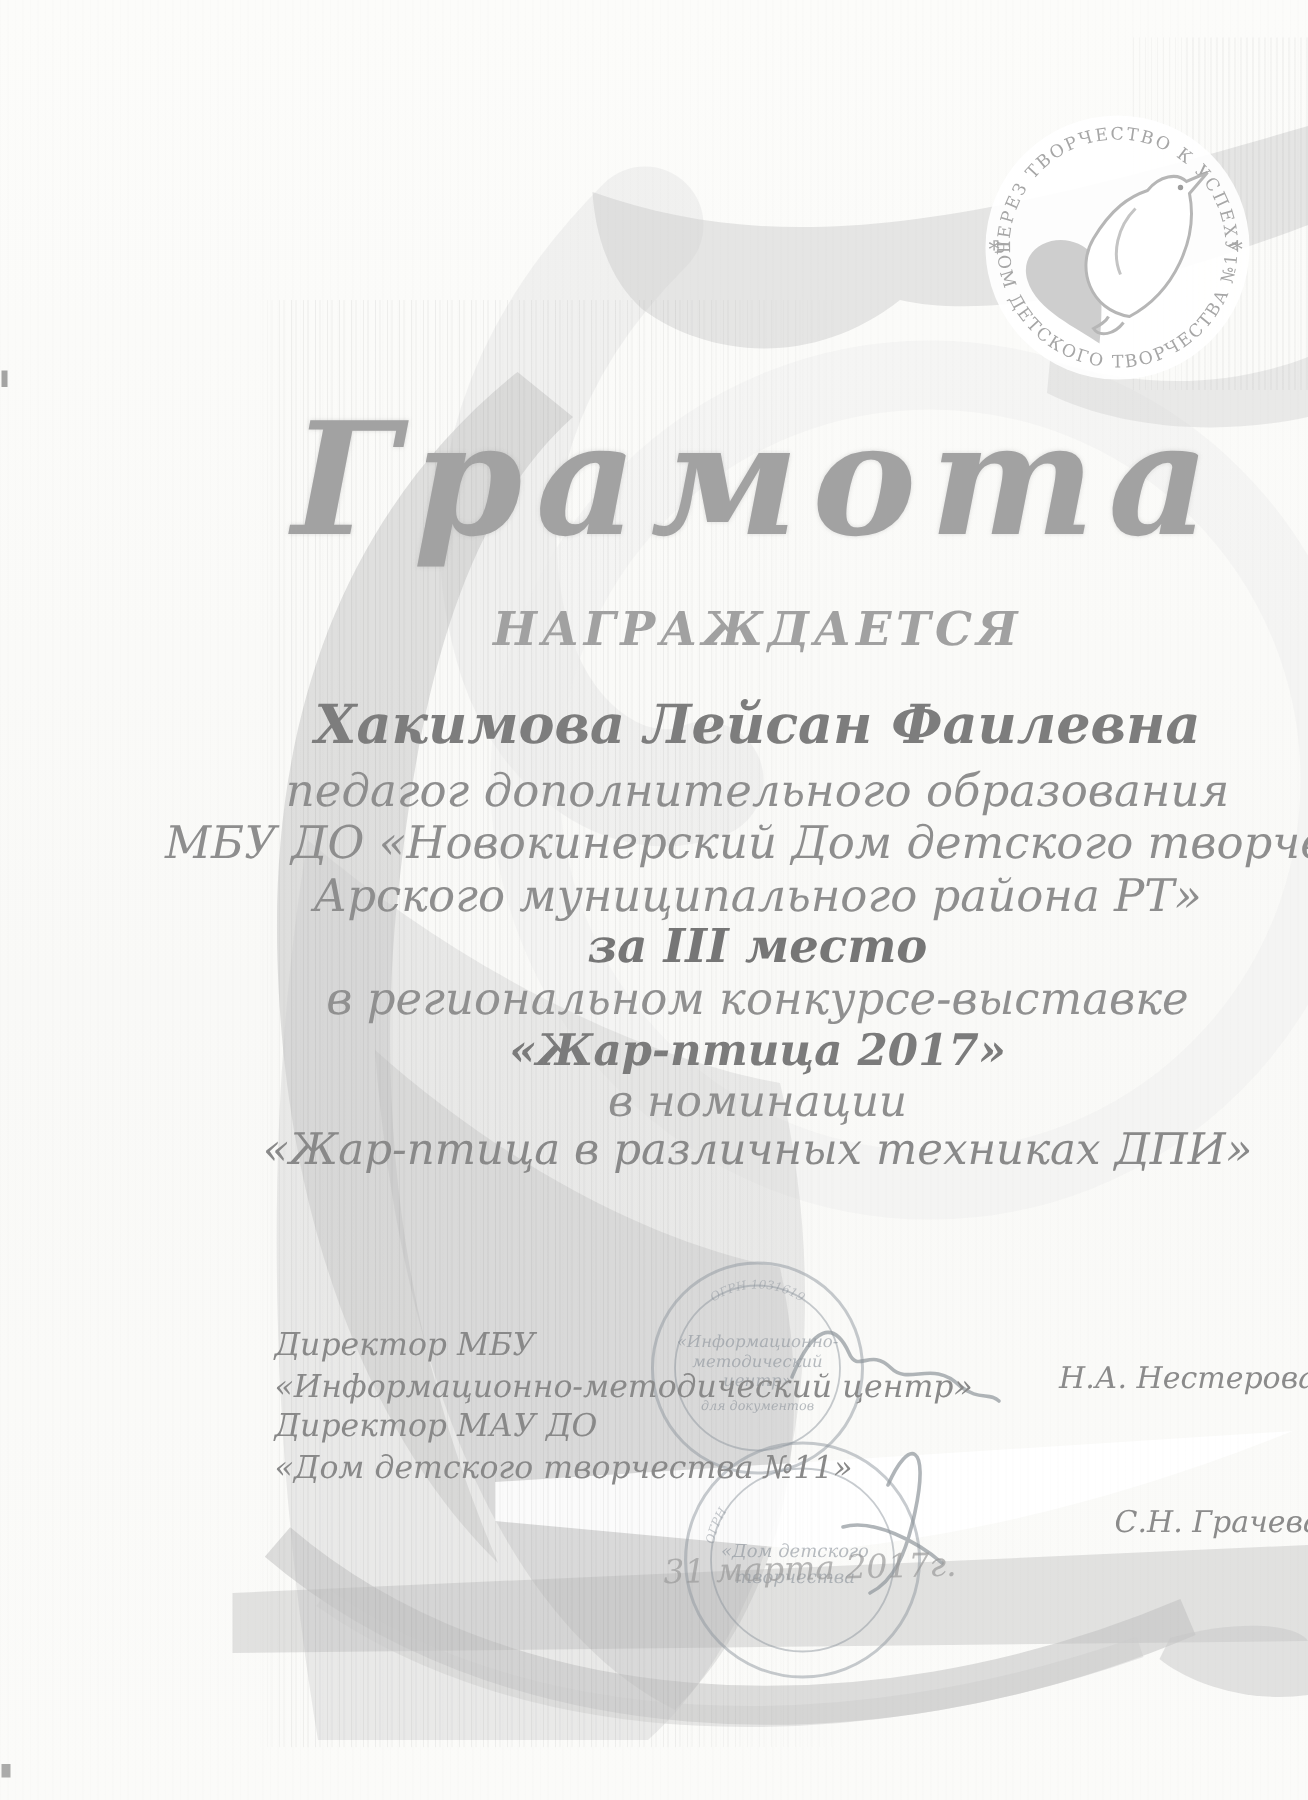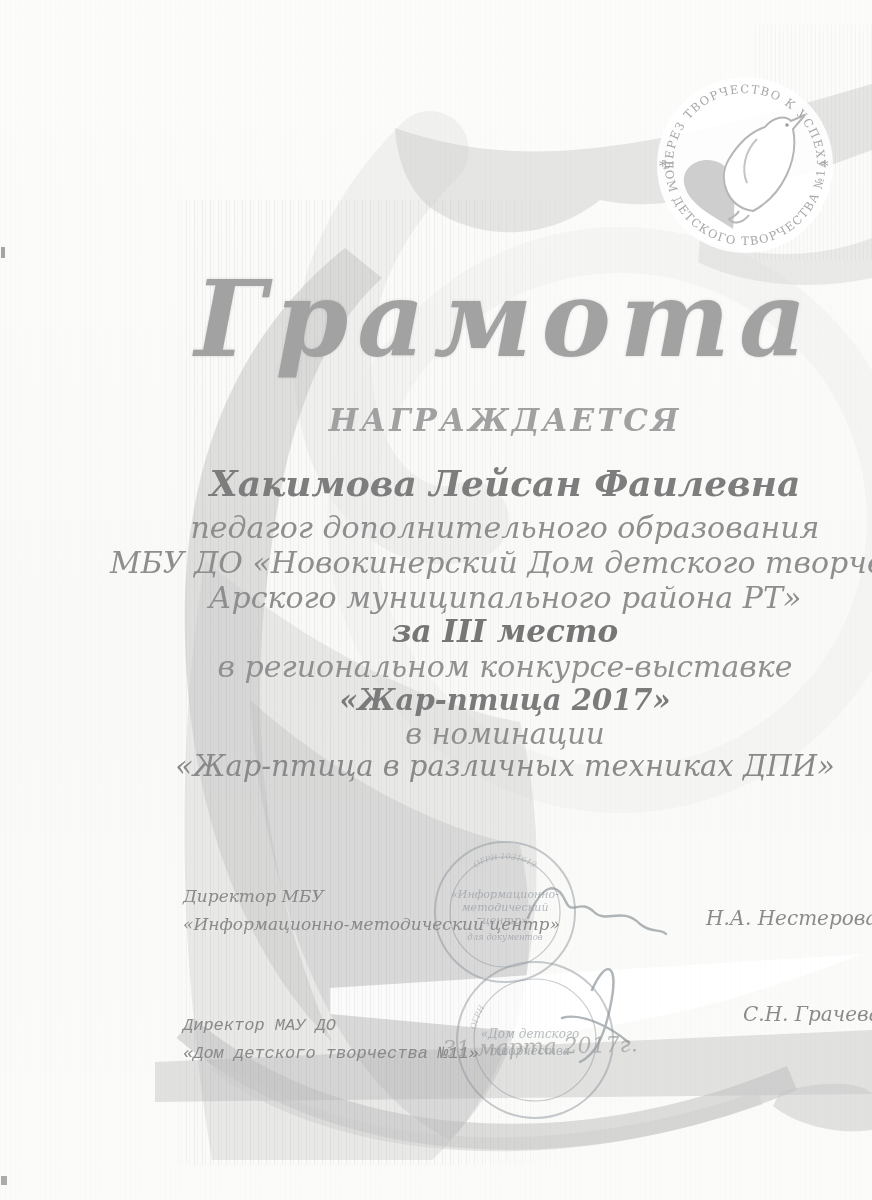--- a/index.html
+++ b/index.html
@@ -41,24 +41,24 @@
   .recipient{top:462px; font-size:36px; color:#7d7d7d; font-weight:600;}
   .role{top:510px; font-size:30px; color:#8e8e8e;}
   .org1{top:545px; font-size:30px; color:#8e8e8e;}
   .org2{top:580px; font-size:30px; color:#8e8e8e;}
   .place{top:613px; font-size:31px; color:#767676; font-weight:700;}
   .contest-intro{top:649px; font-size:30px; color:#909090;}
   .contest{top:683px; font-size:29px; color:#7b7b7b; font-weight:700;}
   .nom-intro{top:717px; font-size:29px; color:#8f8f8f;}
   .nomination{top:749px; font-size:29px; color:#898989;}
 
-  .sig-title{position:absolute; left:183px; font-size:17px; line-height:28px;
+  .sig-title{position:absolute; left:183px; font-size:21px; line-height:28px;
              font-style:italic; color:#898989; white-space:nowrap;}
   .sig1-title{top:882px;}
-  .sig2-title{top:1012px;font-family:Liberation Mono, monospace;}
+  .sig2-title{top:936px;}
   .sig-name{position:absolute; font-size:20px; font-style:italic; color:#8b8b8b; white-space:nowrap;}
   .sig1-name{left:706px; top:906px;}
   .sig2-name{left:699px; top:1002px;margin-left:44px;}
   .date{
     position:absolute; left:425px; top:1034px; width:230px; text-align:center;
     font-size:22px; font-style:italic; color:#9b9b9b; opacity:.7;
     transform:rotate(-1.5deg); white-space:nowrap;
   }
   .logo-svg{position:absolute; left:653px; top:73px; width:184px; height:184px;}
   .stamps-svg{position:absolute; left:395px; top:830px; width:300px; height:300px;}

